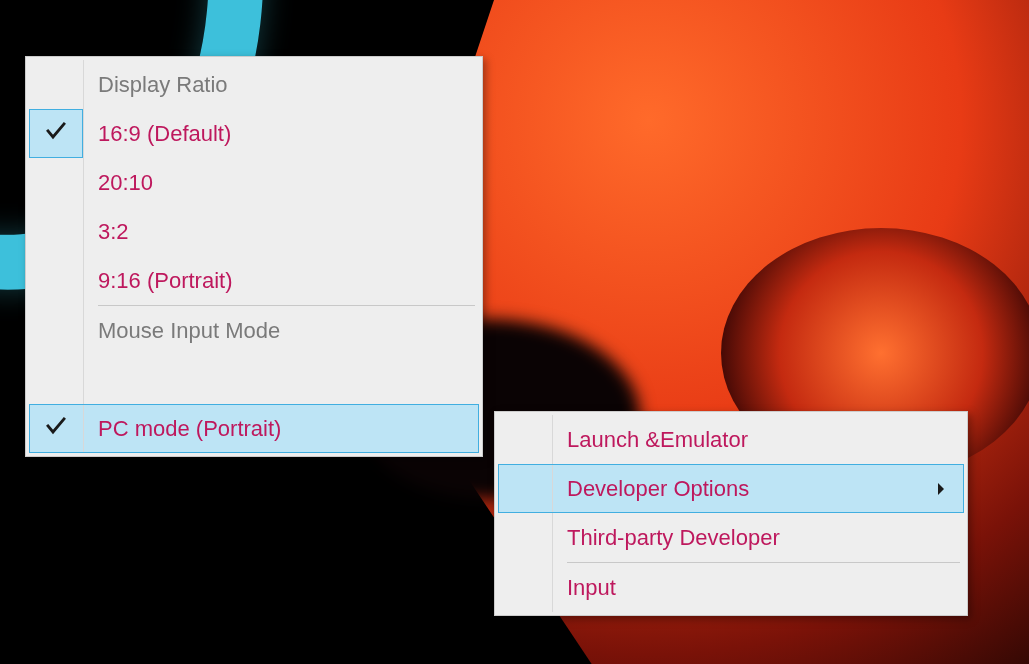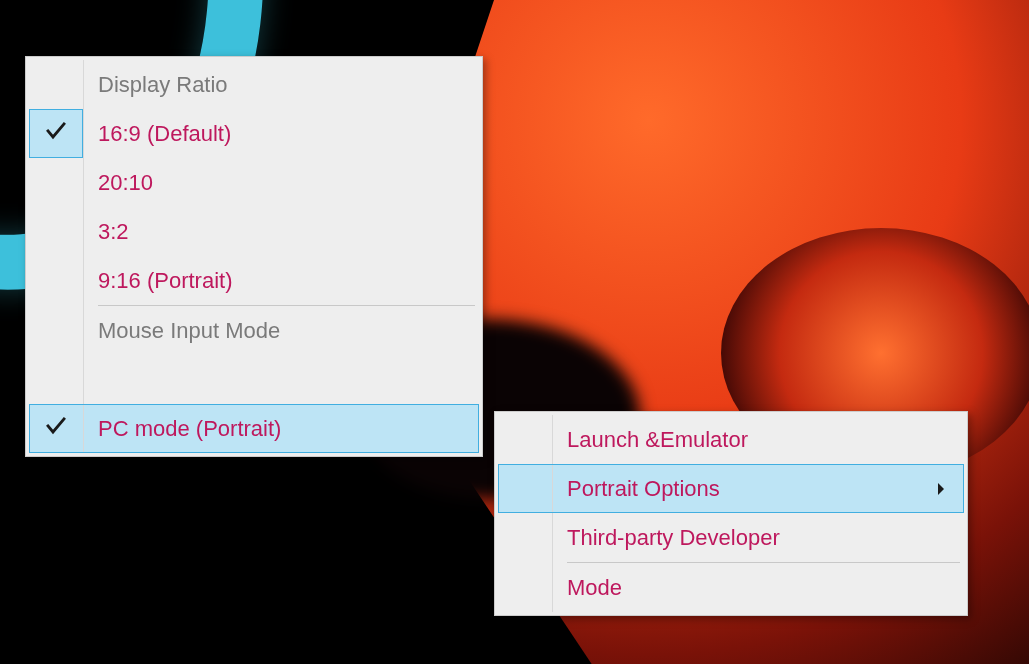--- a/index.html
+++ b/index.html
@@ -235,21 +235,21 @@
 
   <div class="menu-item">
     <div class="menu-item-iconcol"></div>
     <div class="menu-item-sep"></div>
     <span class="menu-item-text">Launch &amp;Emulator</span>
   </div>
 
   <div class="menu-item highlighted">
     <div class="menu-item-iconcol"></div>
     <div class="menu-item-sep"></div>
-    <span class="menu-item-text">Portrait Options</span>
+    <span class="menu-item-text">Developer Options</span>
     <span class="submenu-arrow">
       <svg viewBox="0 0 10 14">
           <path d="M2 1 L8 7 L2 13 Z" fill="#1a1a1a"></path>
         </svg>
     </span>
   </div>
 
   <div class="menu-item">
     <div class="menu-item-iconcol"></div>
     <div class="menu-item-sep"></div>
@@ -259,16 +259,16 @@
 
   <div class="menu-divider">
     <div class="menu-item-iconcol"></div>
     <div class="menu-item-sep"></div>
     <div class="menu-divider-line"></div>
   </div>
 
   <div class="menu-item">
     <div class="menu-item-iconcol"></div>
     <div class="menu-item-sep"></div>
-    <span class="menu-item-text">Mode</span>
+    <span class="menu-item-text">Input</span>
   </div>
 
 </div>
 
 </body></html>

